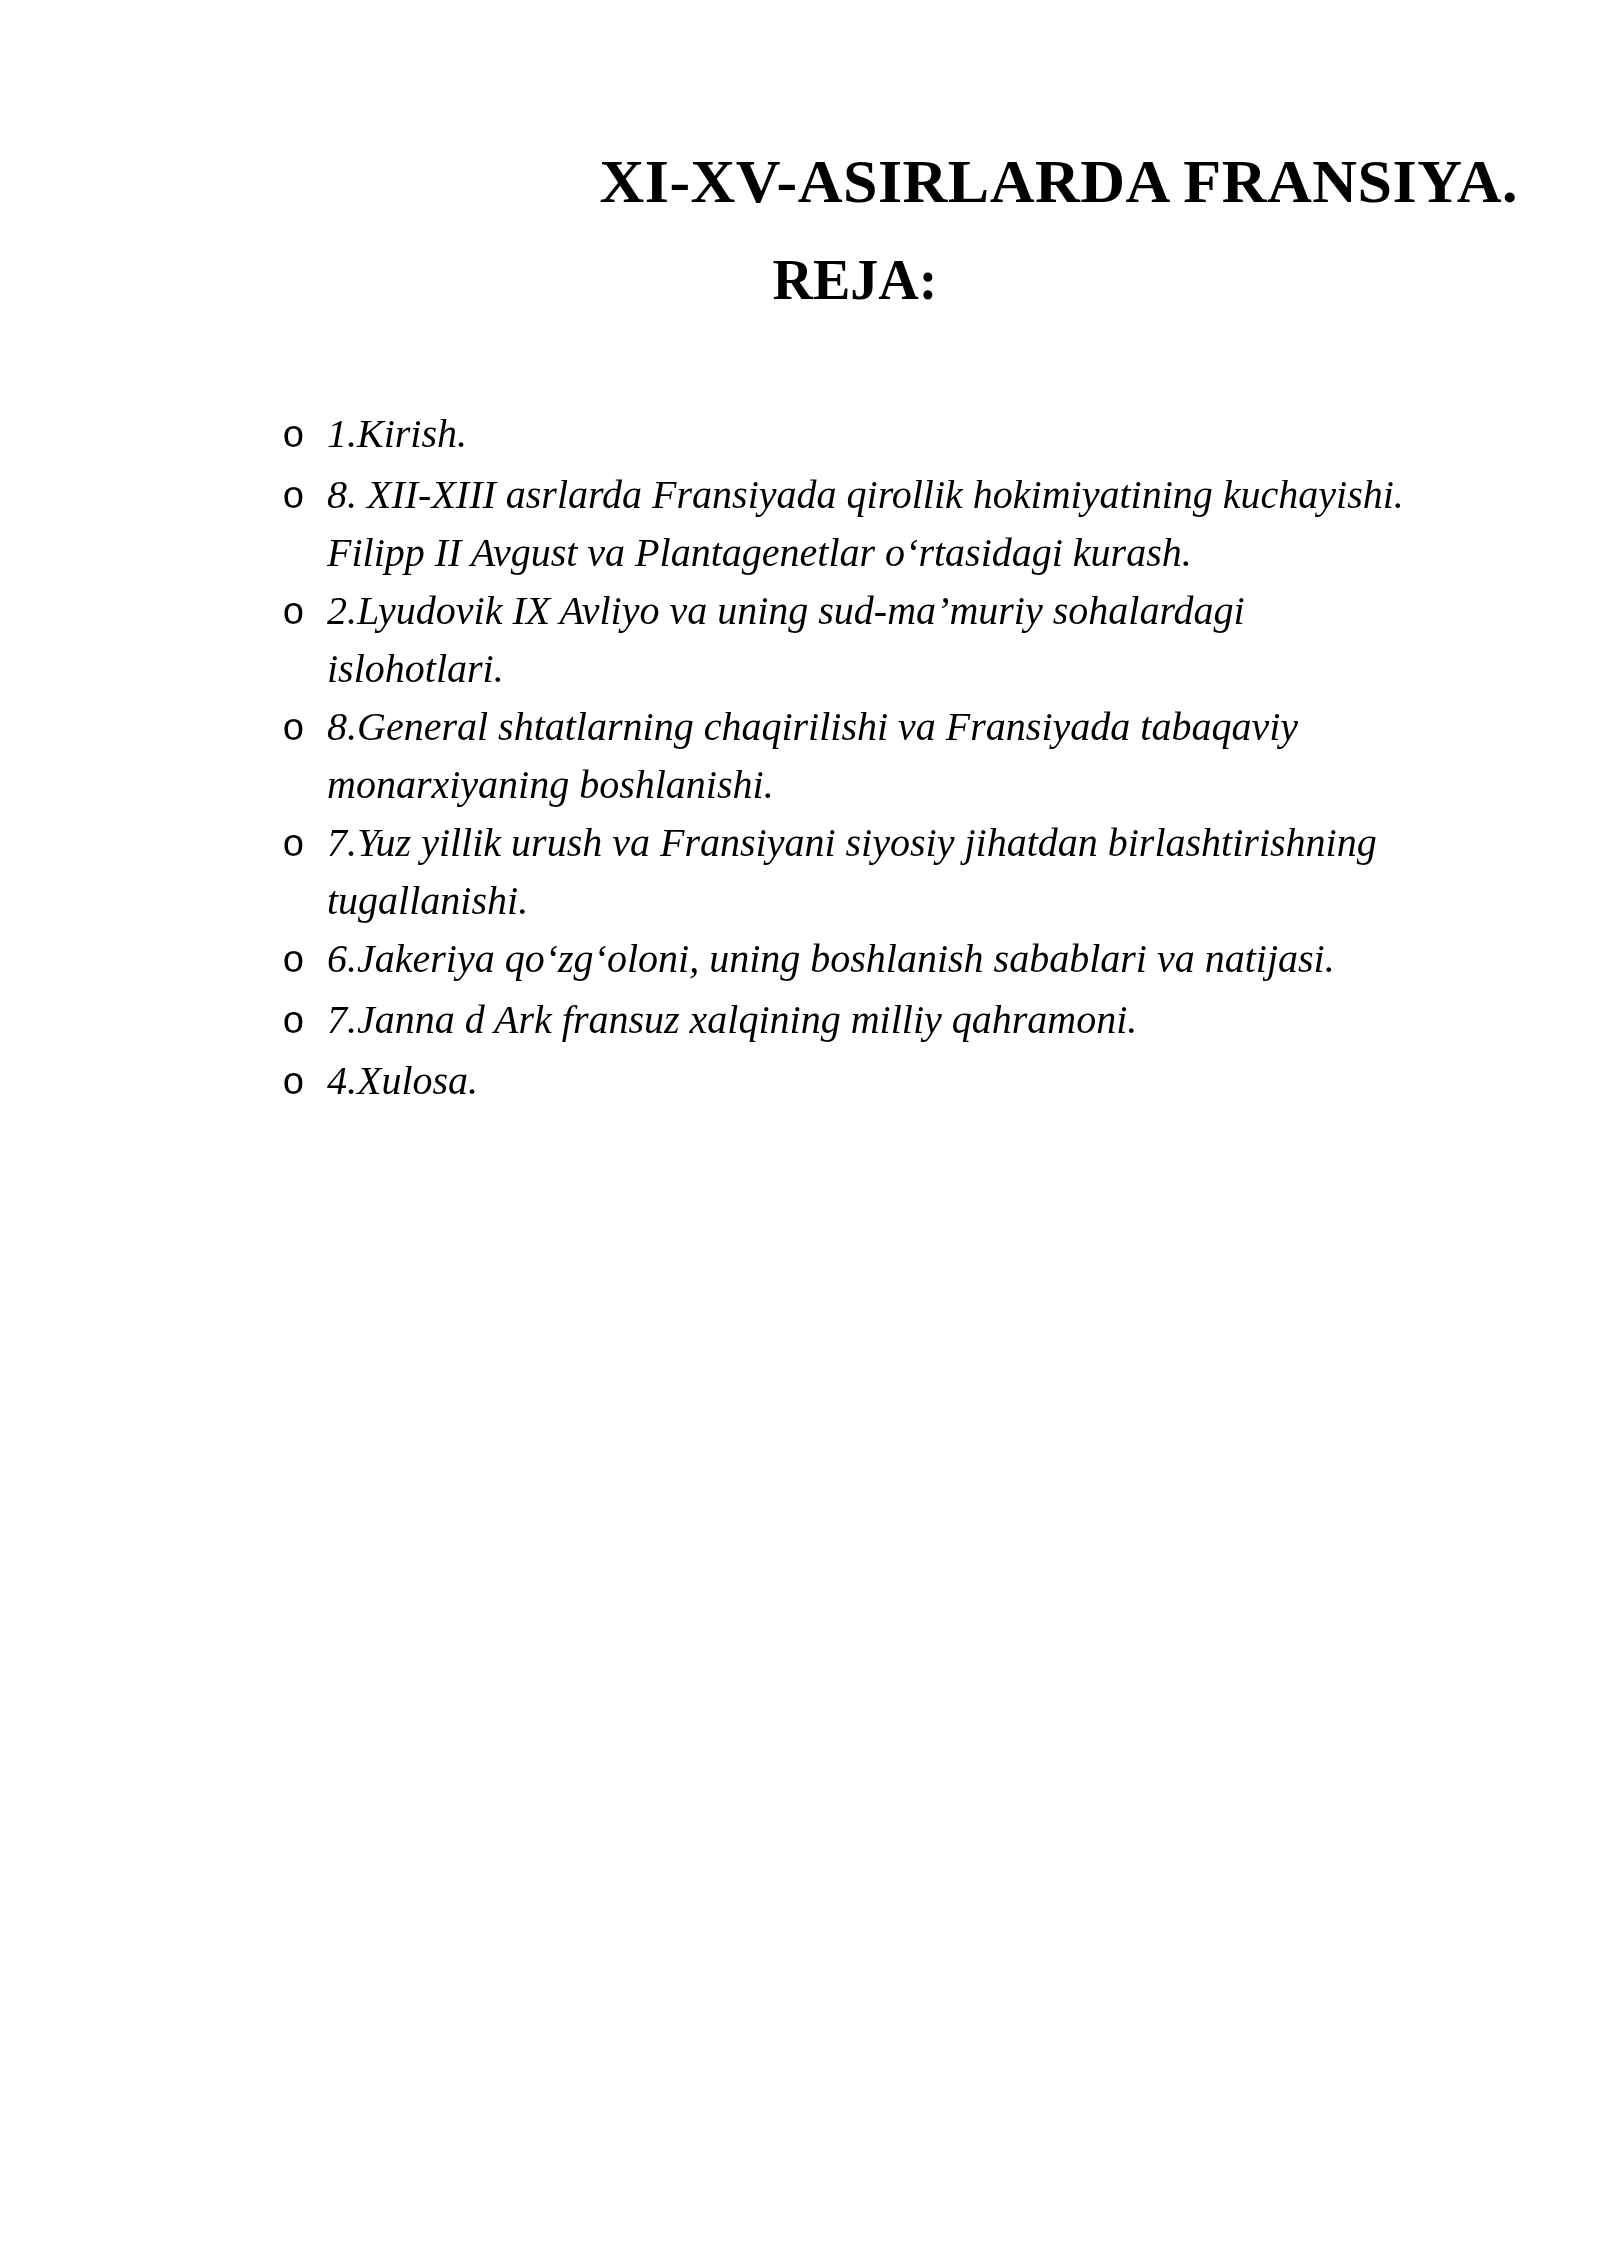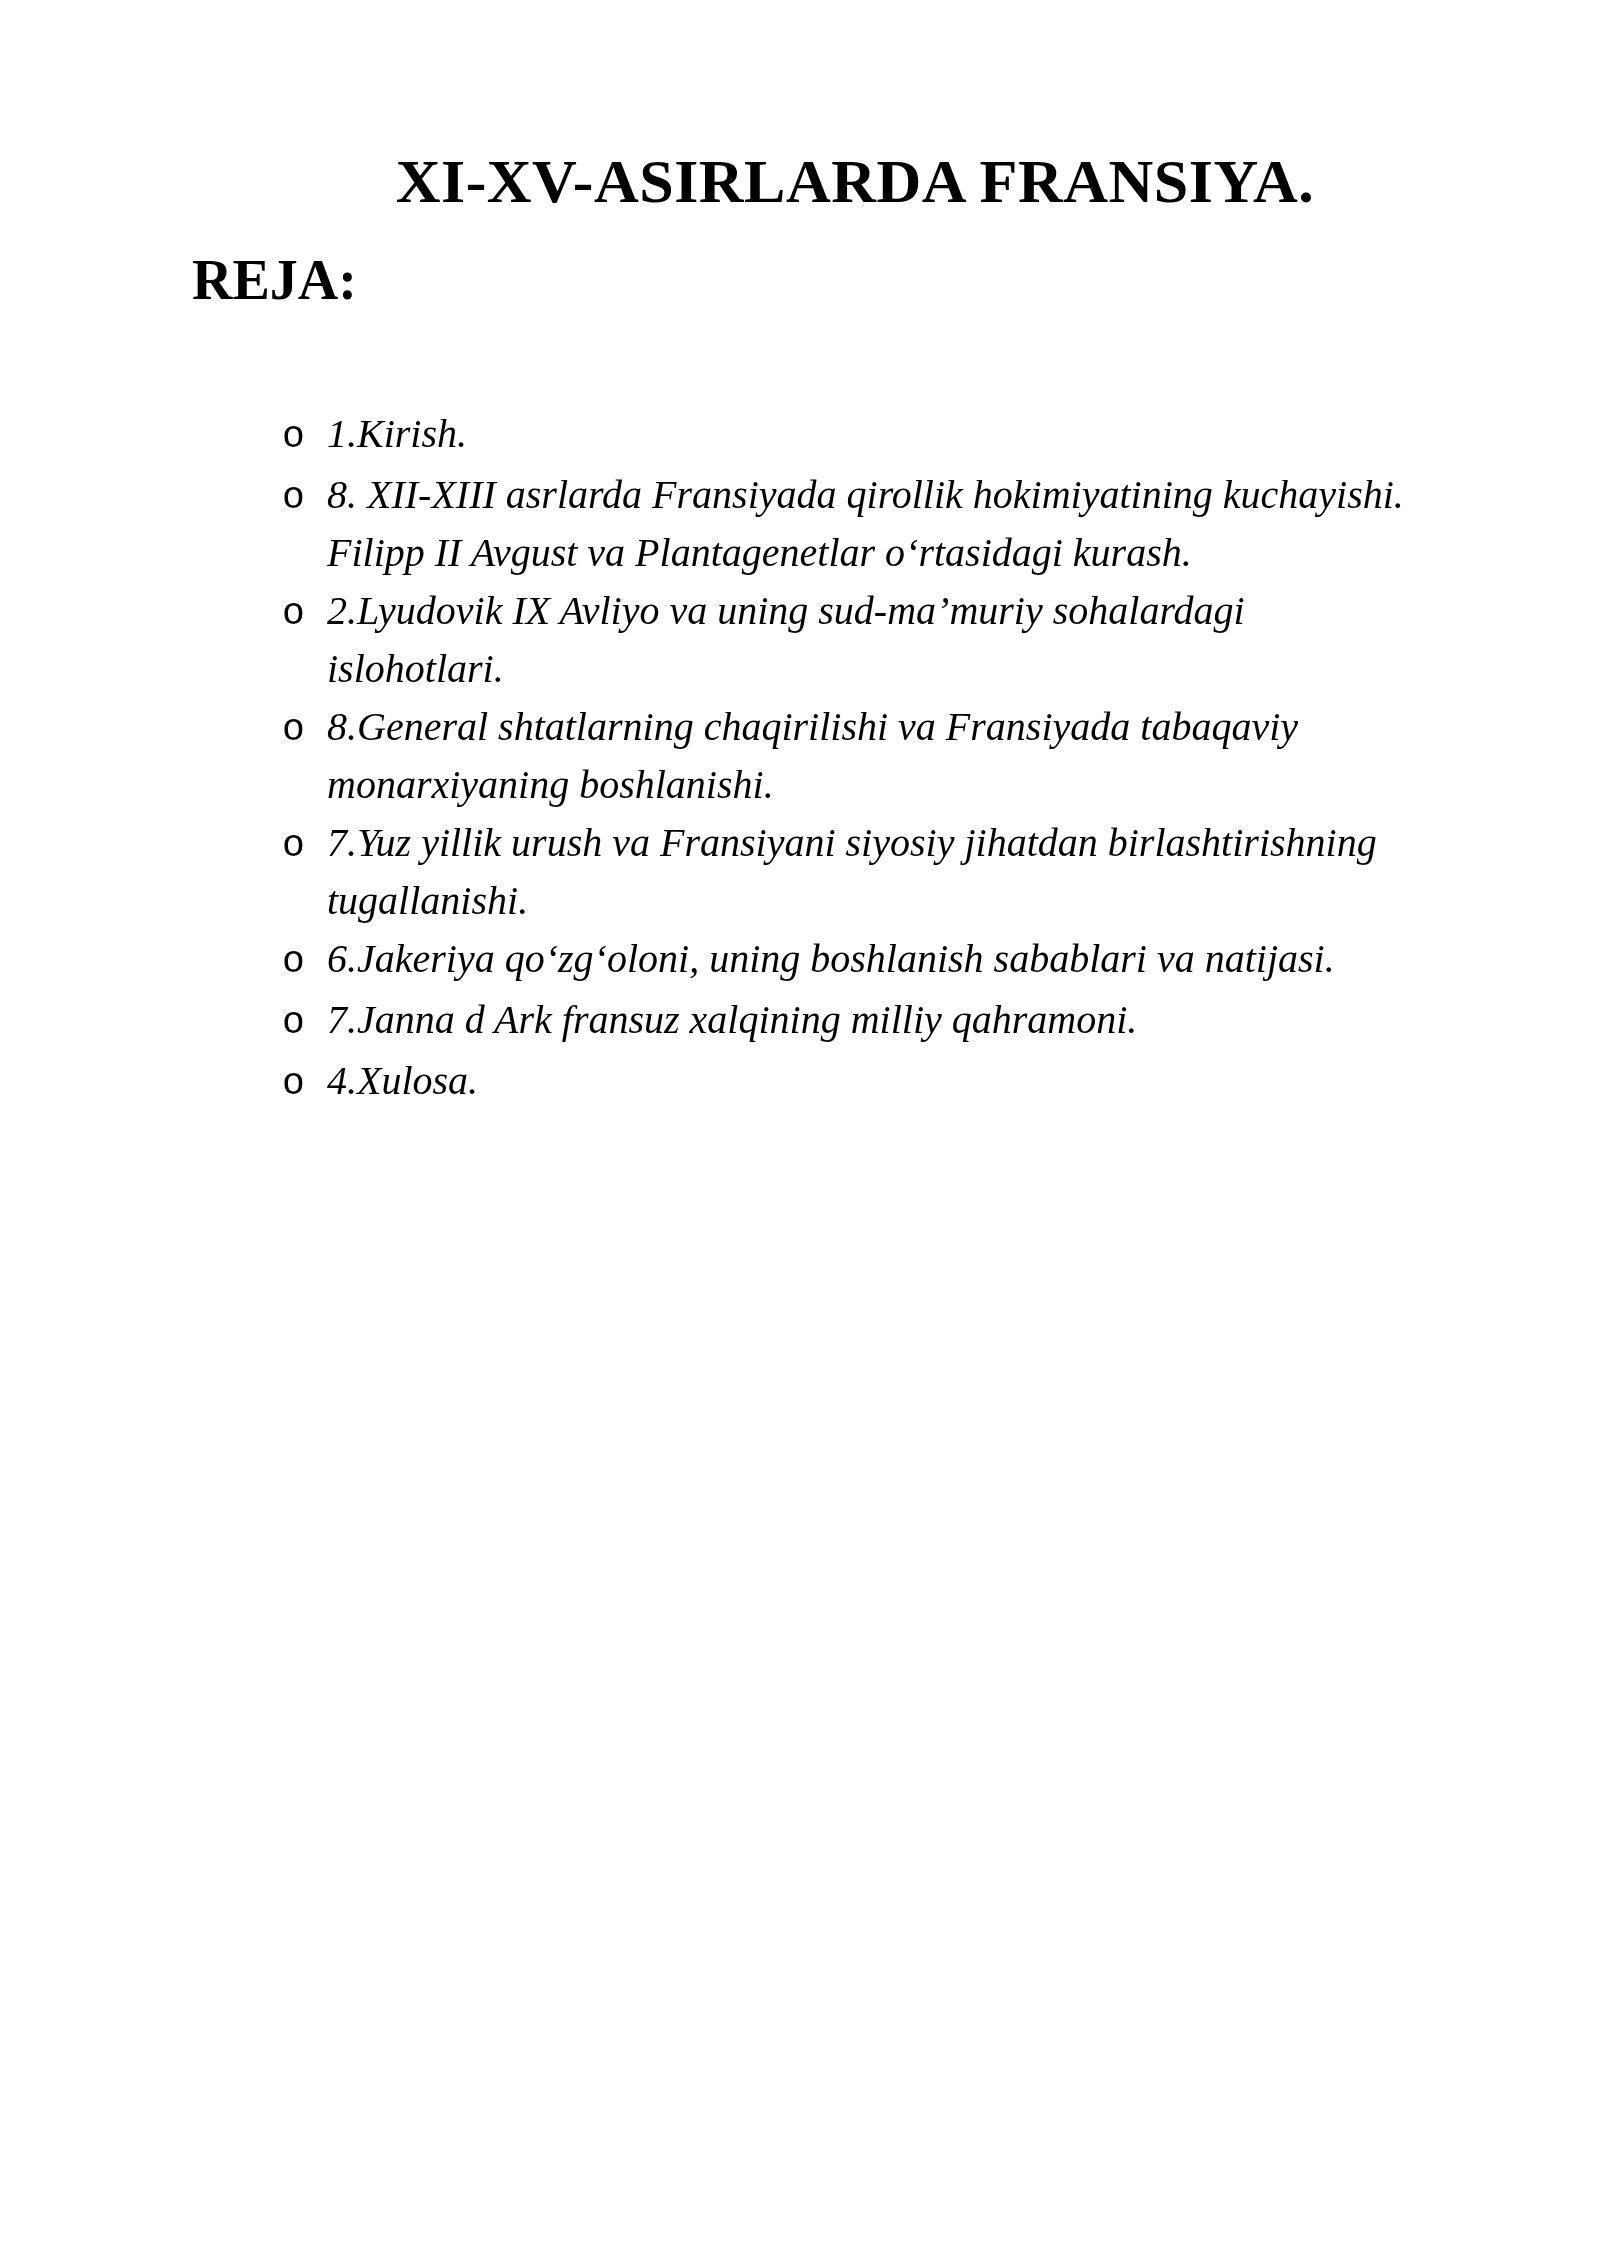--- a/index.html
+++ b/index.html
@@ -14,33 +14,33 @@
     background: #ffffff;
     color: #000000;
     font-family: "Liberation Serif", "DejaVu Serif", serif;
     overflow: hidden;
   }
   .doc-title {
     position: absolute;
     top: 150px;
     left: 192px;
     width: 1326px;
-    text-align: center;
+    text-align: right;
     font-size: 62px;
     line-height: 62px;
     font-weight: bold;
     letter-spacing: 0.5px;
     white-space: nowrap;
   }
   .doc-subtitle {
     position: absolute;
     top: 252px;
     left: 192px;
     width: 1326px;
-    text-align: left;
+    text-align: center;
     font-size: 56px;
     line-height: 56px;
     font-weight: bold;
     white-space: nowrap;
   }
   ul.outline {
     position: absolute;
     top: 405px;
     left: 282px;
     right: 147px;

